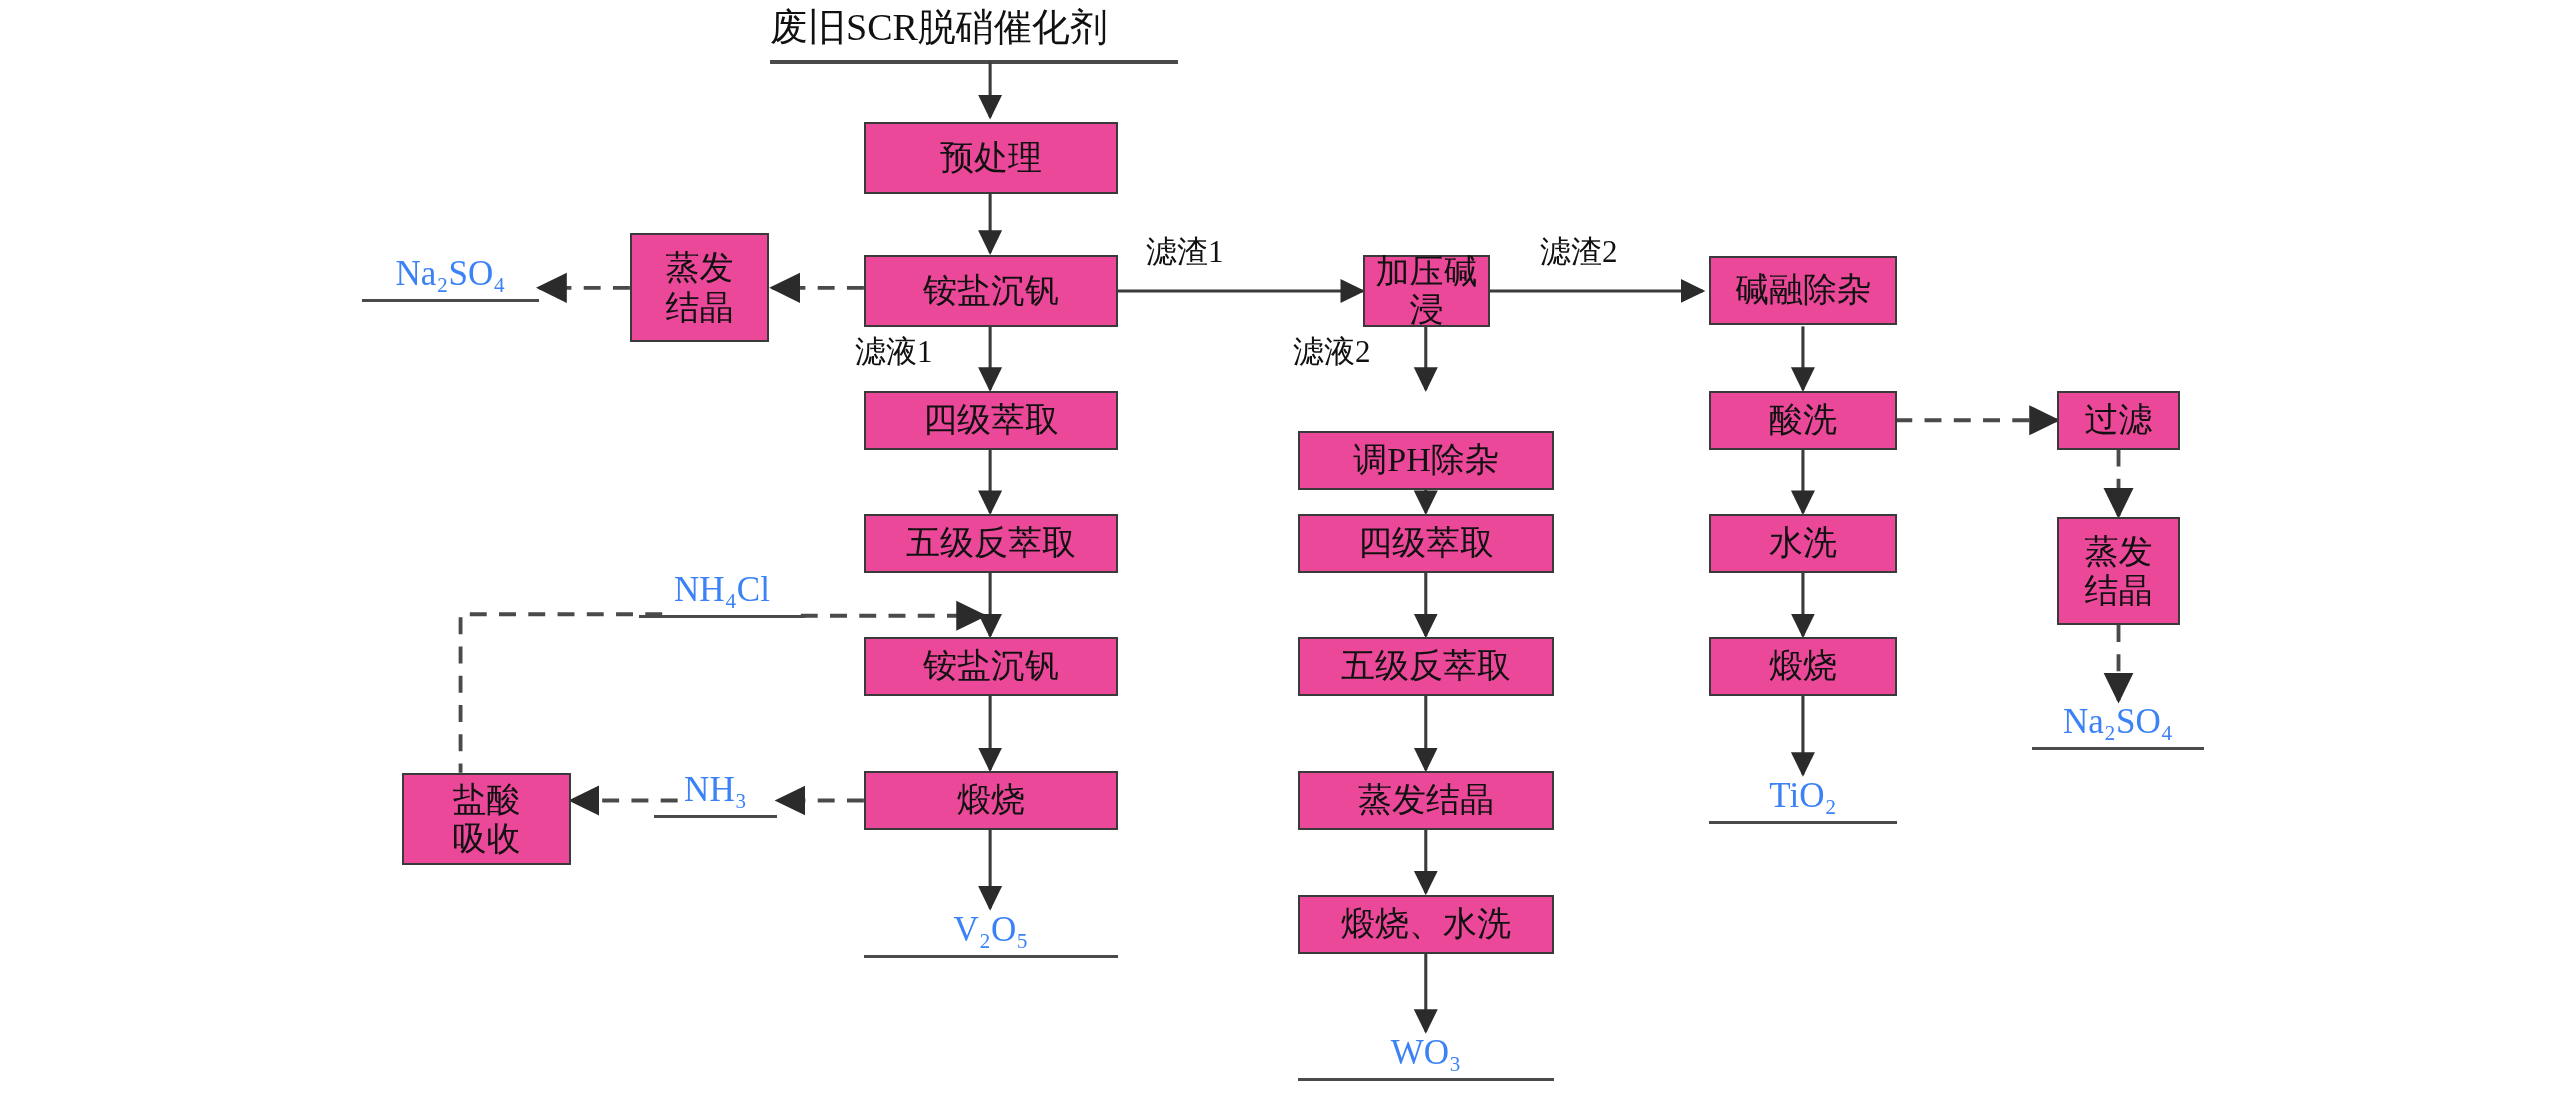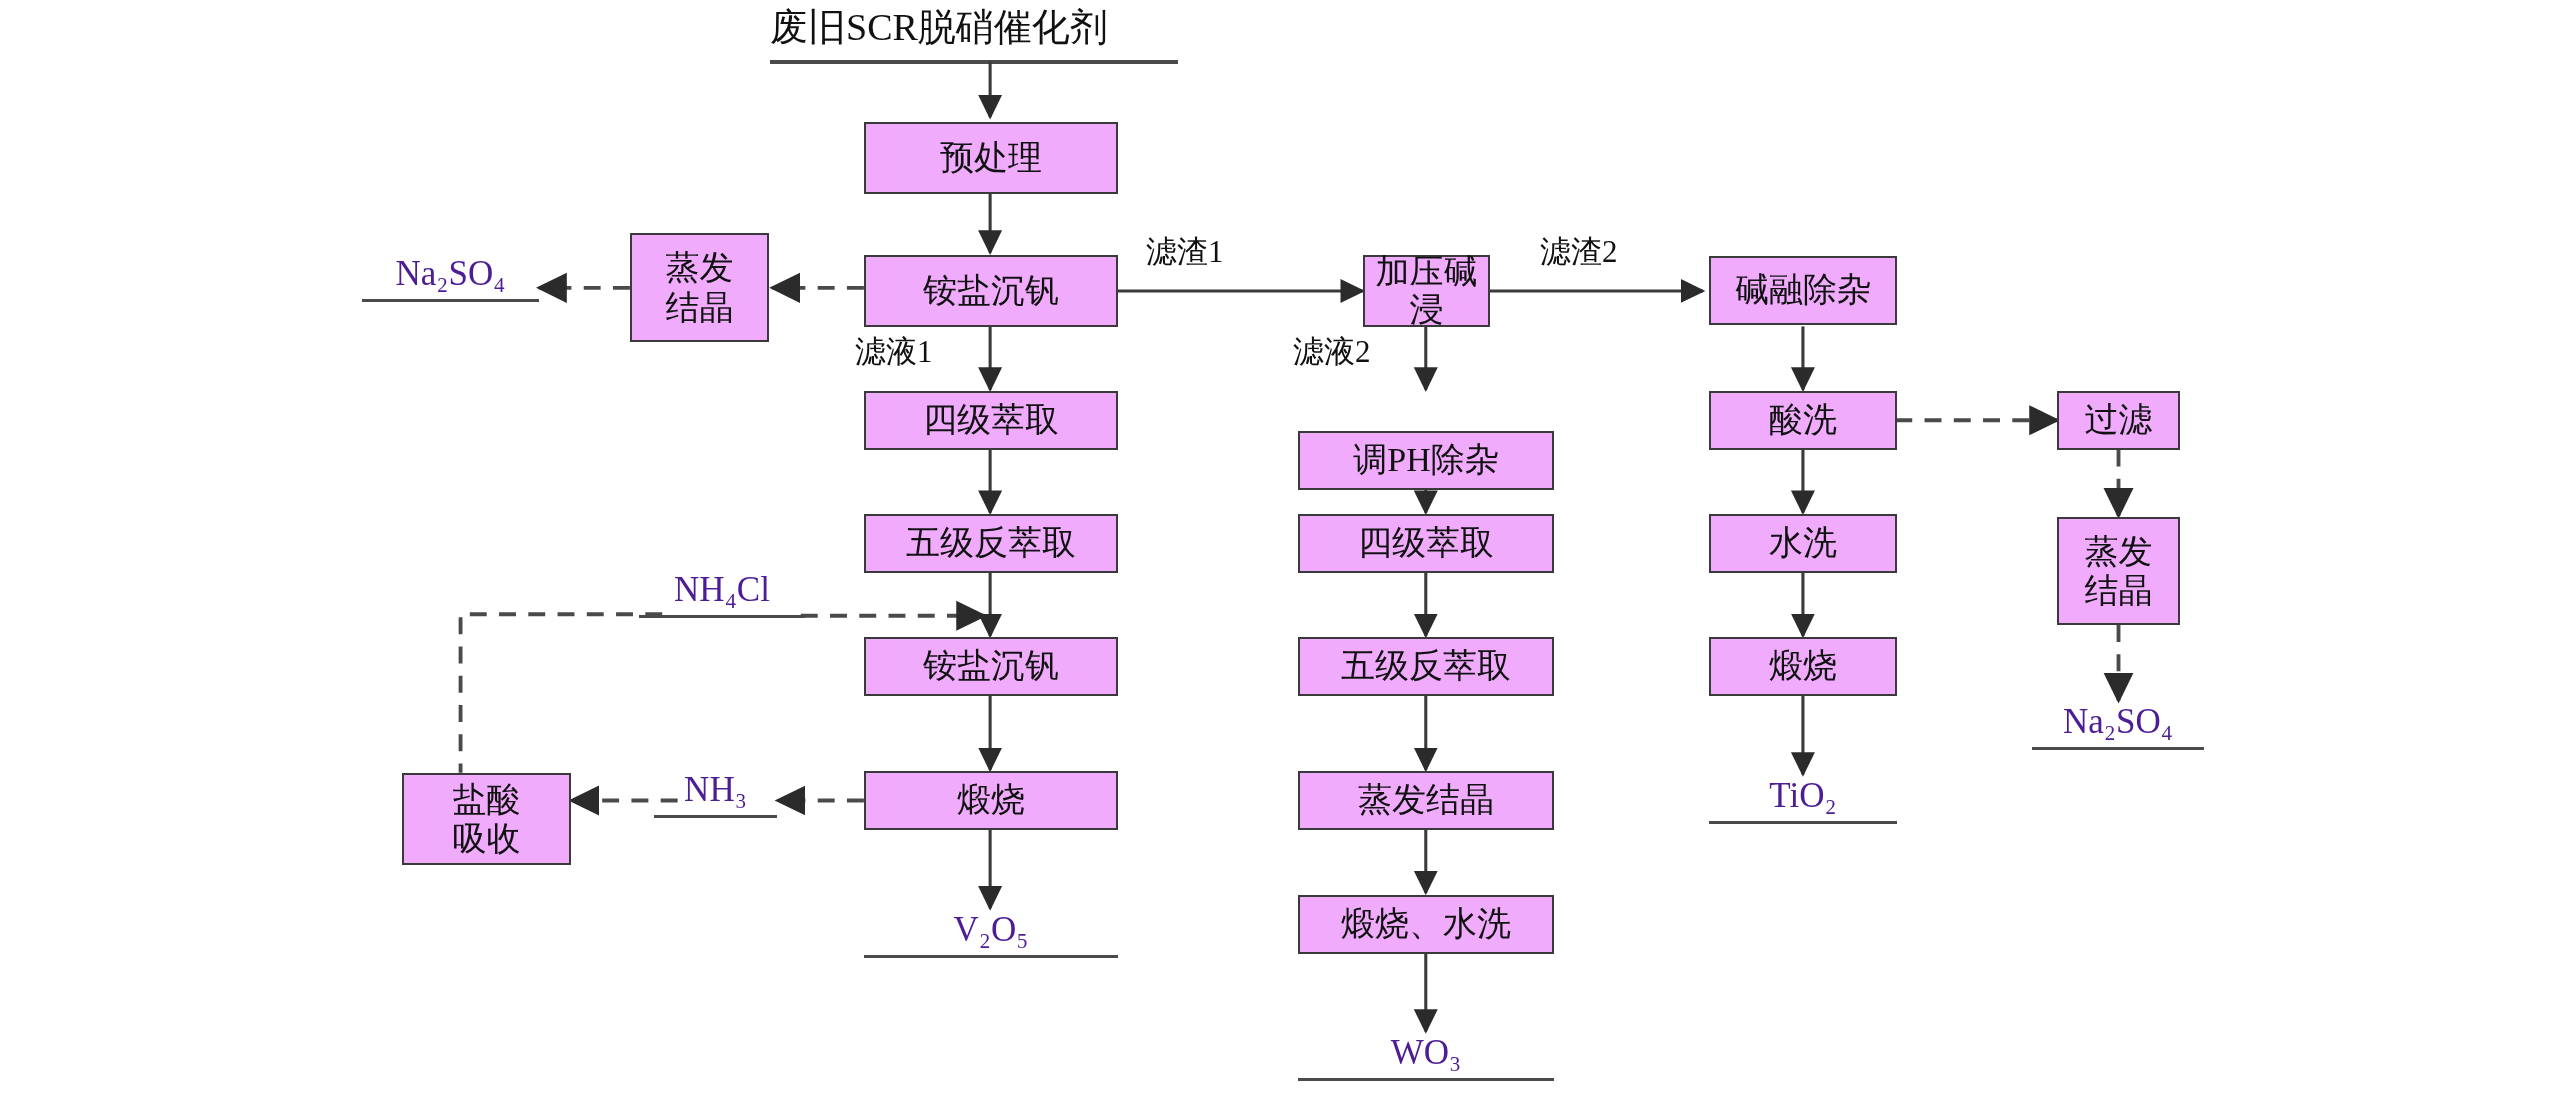--- a/index.html
+++ b/index.html
@@ -5,32 +5,32 @@
   html,body{margin:0;padding:0;background:#ffffff;}
   body{
     font-family:"Liberation Serif","DejaVu Serif",serif;
     width:2576px;height:1113px;position:relative;overflow:hidden;
   }
   #stage{position:relative;width:2576px;height:1113px;}
   svg#wires{position:absolute;left:0;top:0;width:2576px;height:1113px;pointer-events:none;}
 
   .node{
     position:absolute;box-sizing:border-box;
-    border:2.3px solid #3a3a3a;background:#f0abfc;
+    border:2.3px solid #3a3a3a;background:#ec4899;
     display:flex;align-items:center;justify-content:center;
     text-align:center;line-height:1.12;
     font-size:34px;color:#111;
     font-family:"Liberation Serif","DejaVu Serif",serif;
   }
   .node.two-line{line-height:1.15;font-size:34px;}
 
   .term{
     position:absolute;box-sizing:border-box;
     display:flex;flex-direction:column;align-items:center;justify-content:flex-end;
-    font-size:35px;color:#4c1d95;text-align:center;
+    font-size:35px;color:#3b82f6;text-align:center;
   }
   .term .txt{white-space:nowrap;}
   .term .rule{height:3.8px;background:#4a4a4a;width:100%;margin-top:4.6px;}
 
   .edge-label{
     position:absolute;font-size:31px;color:#111;white-space:nowrap;
     font-family:"Liberation Serif","DejaVu Serif",serif;
   }
   .title{
     position:absolute;font-size:38px;color:#111;white-space:nowrap;text-align:left;

